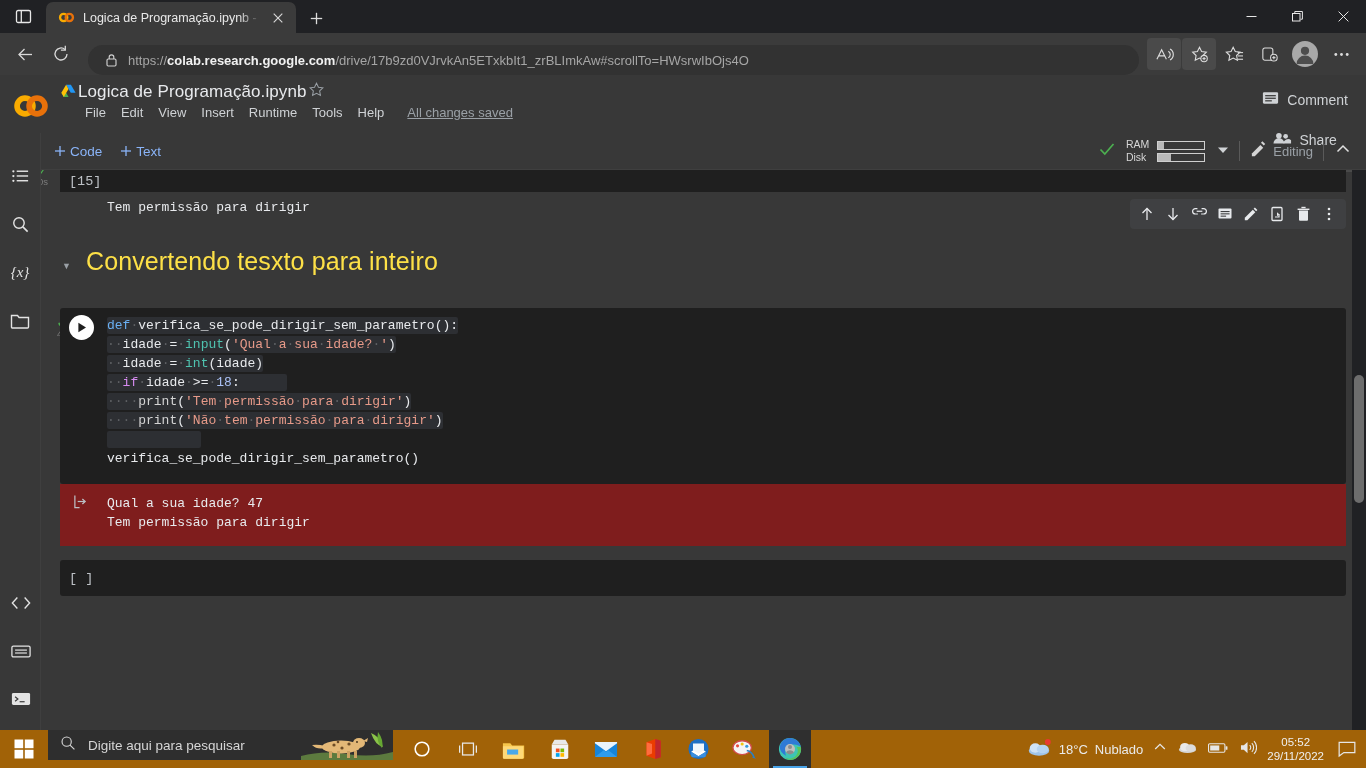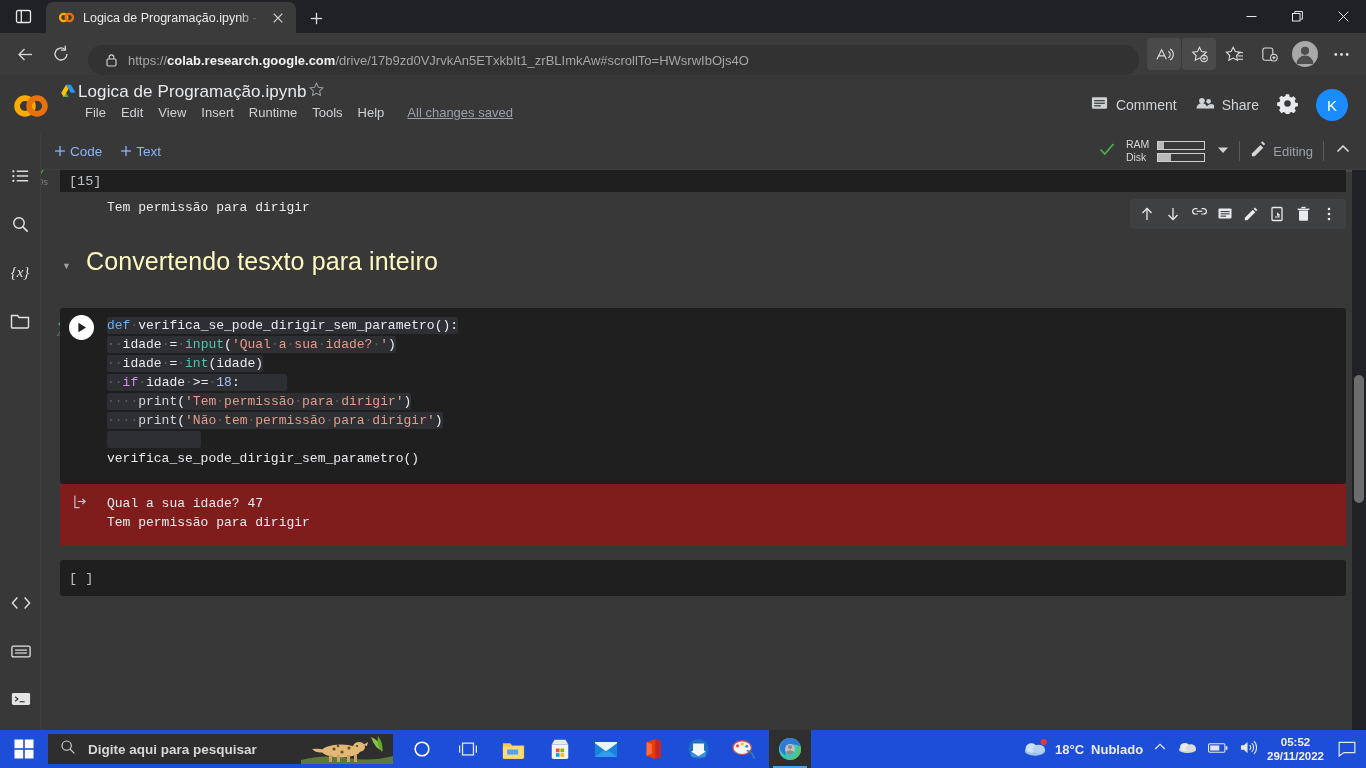--- a/index.html
+++ b/index.html
@@ -119,21 +119,21 @@
   .nb-title { color: #e8eaed; font-size: 17px; letter-spacing: .1px; }
   .star-icon { color: #9aa0a6; }
   .menu-row { display: flex; gap: 15px; padding-left: 25px; margin-top: 3px; align-items: baseline; }
   .menu-item { color: #cfd2d5; font-size: 13px; }
   .saved-text {
     color: #9aa0a6; font-size: 13px; text-decoration: underline;
     margin-left: 8px;
   }
   .colab-header-right {
     margin-left: auto; display: flex; align-items: center;
-    gap: 18px; padding: 14px 18px 0 0;
+    gap: 18px; padding: 14px 18px 0 0; flex-direction: column;
   }
   .hdr-btn { display: flex; align-items: center; gap: 7px; color: #cfd2d5; font-size: 14px; }
   .hdr-avatar {
     width: 32px; height: 32px; border-radius: 50%;
     background: #1a8cff; color: #fff; font-size: 15px;
     display: flex; align-items: center; justify-content: center;
   }
 
   .colab-subbar {
     position: relative; height: 37px;
@@ -209,21 +209,21 @@
     position: relative;
     margin: 18px 20px 0 19px;
     padding: 14px 0 18px 0;
     background: #383838;
   }
   .md-collapse {
     position: absolute; left: 2px; top: 28px;
     color: #9aa0a6; font-size: 9px;
   }
   .md-heading {
-    color: #fef9c3; font-size: 25px; font-weight: 400;
+    color: #fde047; font-size: 25px; font-weight: 400;
     padding-left: 26px; letter-spacing: .1px;
   }
   .cell-toolbar {
     position: absolute; right: 0; top: -34px;
     height: 30px; background: #3f4042; border-radius: 4px;
     display: flex; align-items: center; gap: 4px; padding: 0 6px;
   }
   .ct-icon {
     width: 22px; height: 22px;
     display: flex; align-items: center; justify-content: center;
@@ -304,22 +304,22 @@
     background: #6d6d6d; border-radius: 5px;
   }
   .hscroll-track {
     position: absolute; left: 60px; top: 169px; width: 1292px; height: 5px;
     background: #4a4a4a;
   }
 
   
   .taskbar {
     position: absolute; left: 0; top: 730px; width: 1366px; height: 38px;
-    background: #1d4ed8;
-    display: flex; align-items: center; font-weight: bold;
+    background: #a16207;
+    display: flex; 
   }
   .start-btn {
     width: 48px; height: 38px;
     display: flex; align-items: center; justify-content: center;
   }
   .tb-search {
     width: 345px; height: 30px; background: #2e2e2e;
     display: flex; align-items: center; padding-left: 12px;
     position: relative; overflow: hidden;
   }

